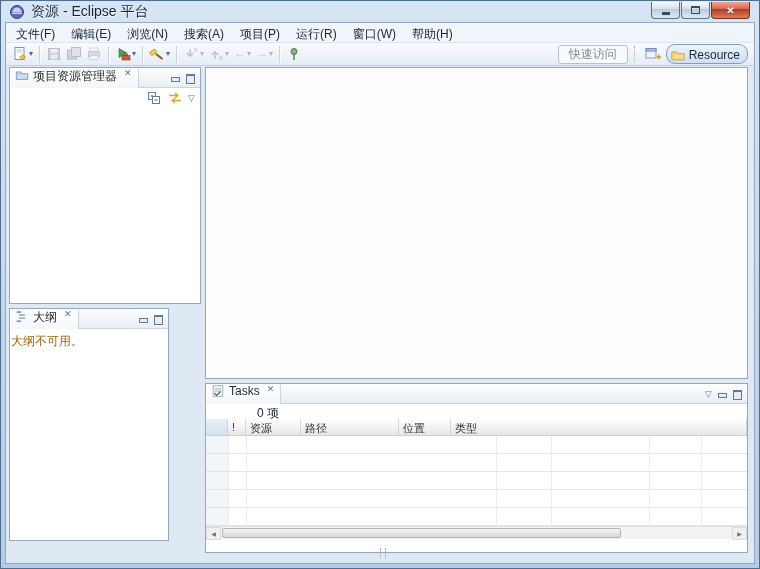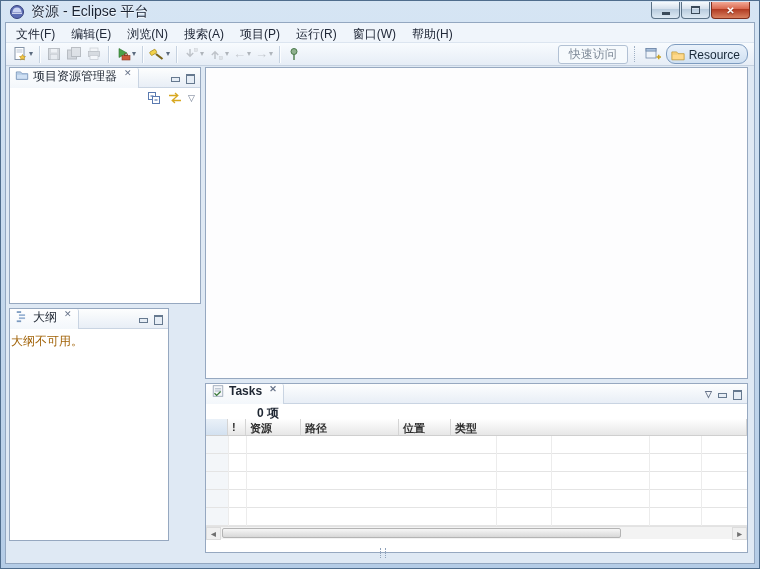--- a/index.html
+++ b/index.html
@@ -328,21 +328,21 @@
           <span class="vmax"></span>
         </div>
       </div>
       <div class="vbody">
         <div class="empty-msg">大纲不可用。</div>
       </div>
     </div>
 
     <div class="view" style="left:199px; right:6px; top:44px; height:312px; background:#fdfdfe;"></div>
 
-    <div class="view" style="left:199px; right:6px; top:360px; height:170px;font-weight:bold;">
+    <div class="view" style="left:199px; right:6px; top:360px; height:170px;">
       <div class="vtabs">
         <div class="vtab">
           <svg class="i14" viewBox="0 0 16 16">
             <rect x="2.5" y="2" width="11" height="12" fill="#f4f6f9" stroke="#8494a8" stroke-width=".8"></rect>
             <path d="M4.5 5.5h7M4.5 8h7" stroke="#9aaabc" stroke-width="1"></path>
             <path d="M4 10.5l2.5 2.5L11 8.5" stroke="#3a7a3a" stroke-width="1.5" fill="none"></path>
           </svg>
           <span>Tasks</span>
           <span class="tab-close">✕</span>
         </div>

